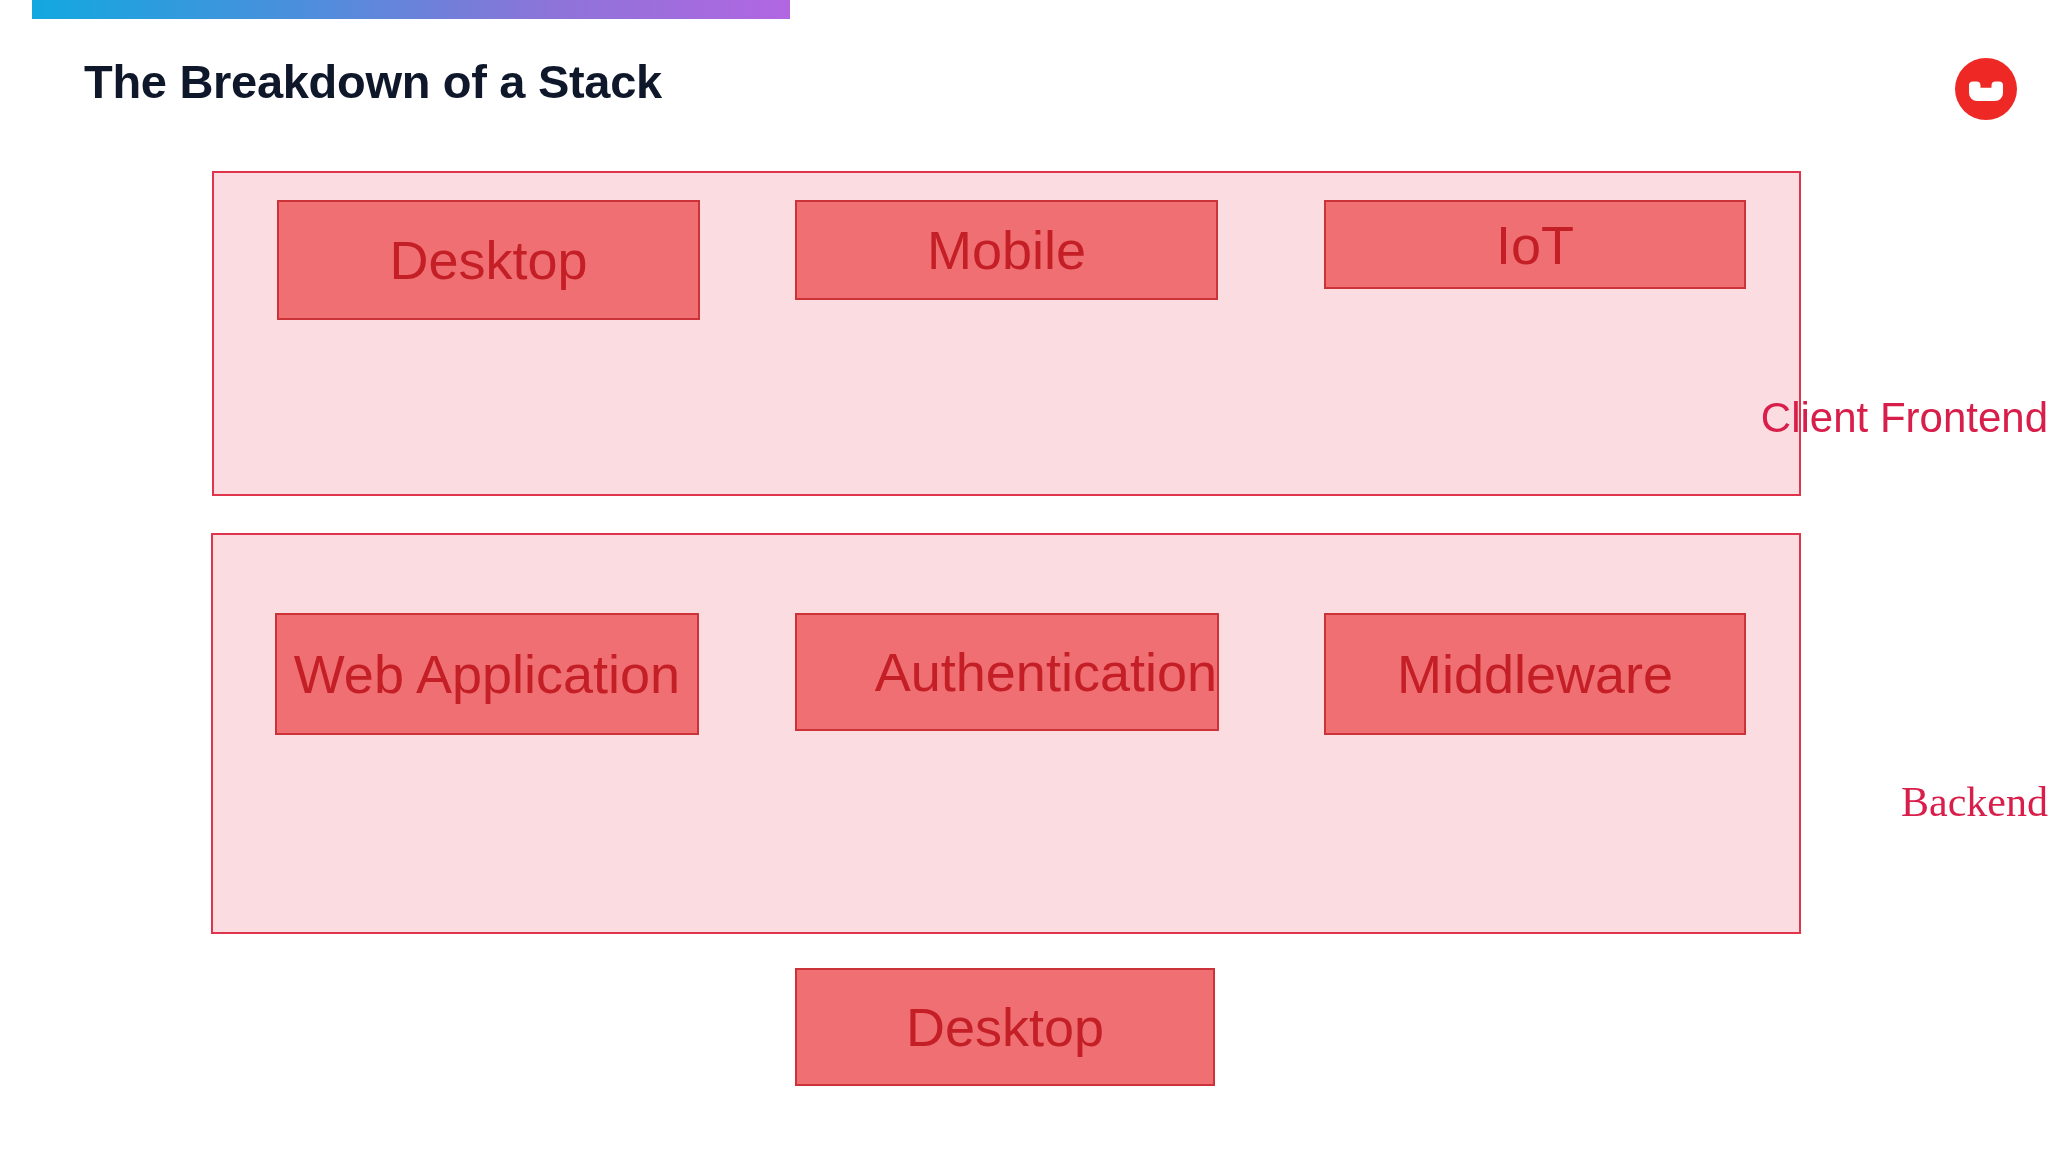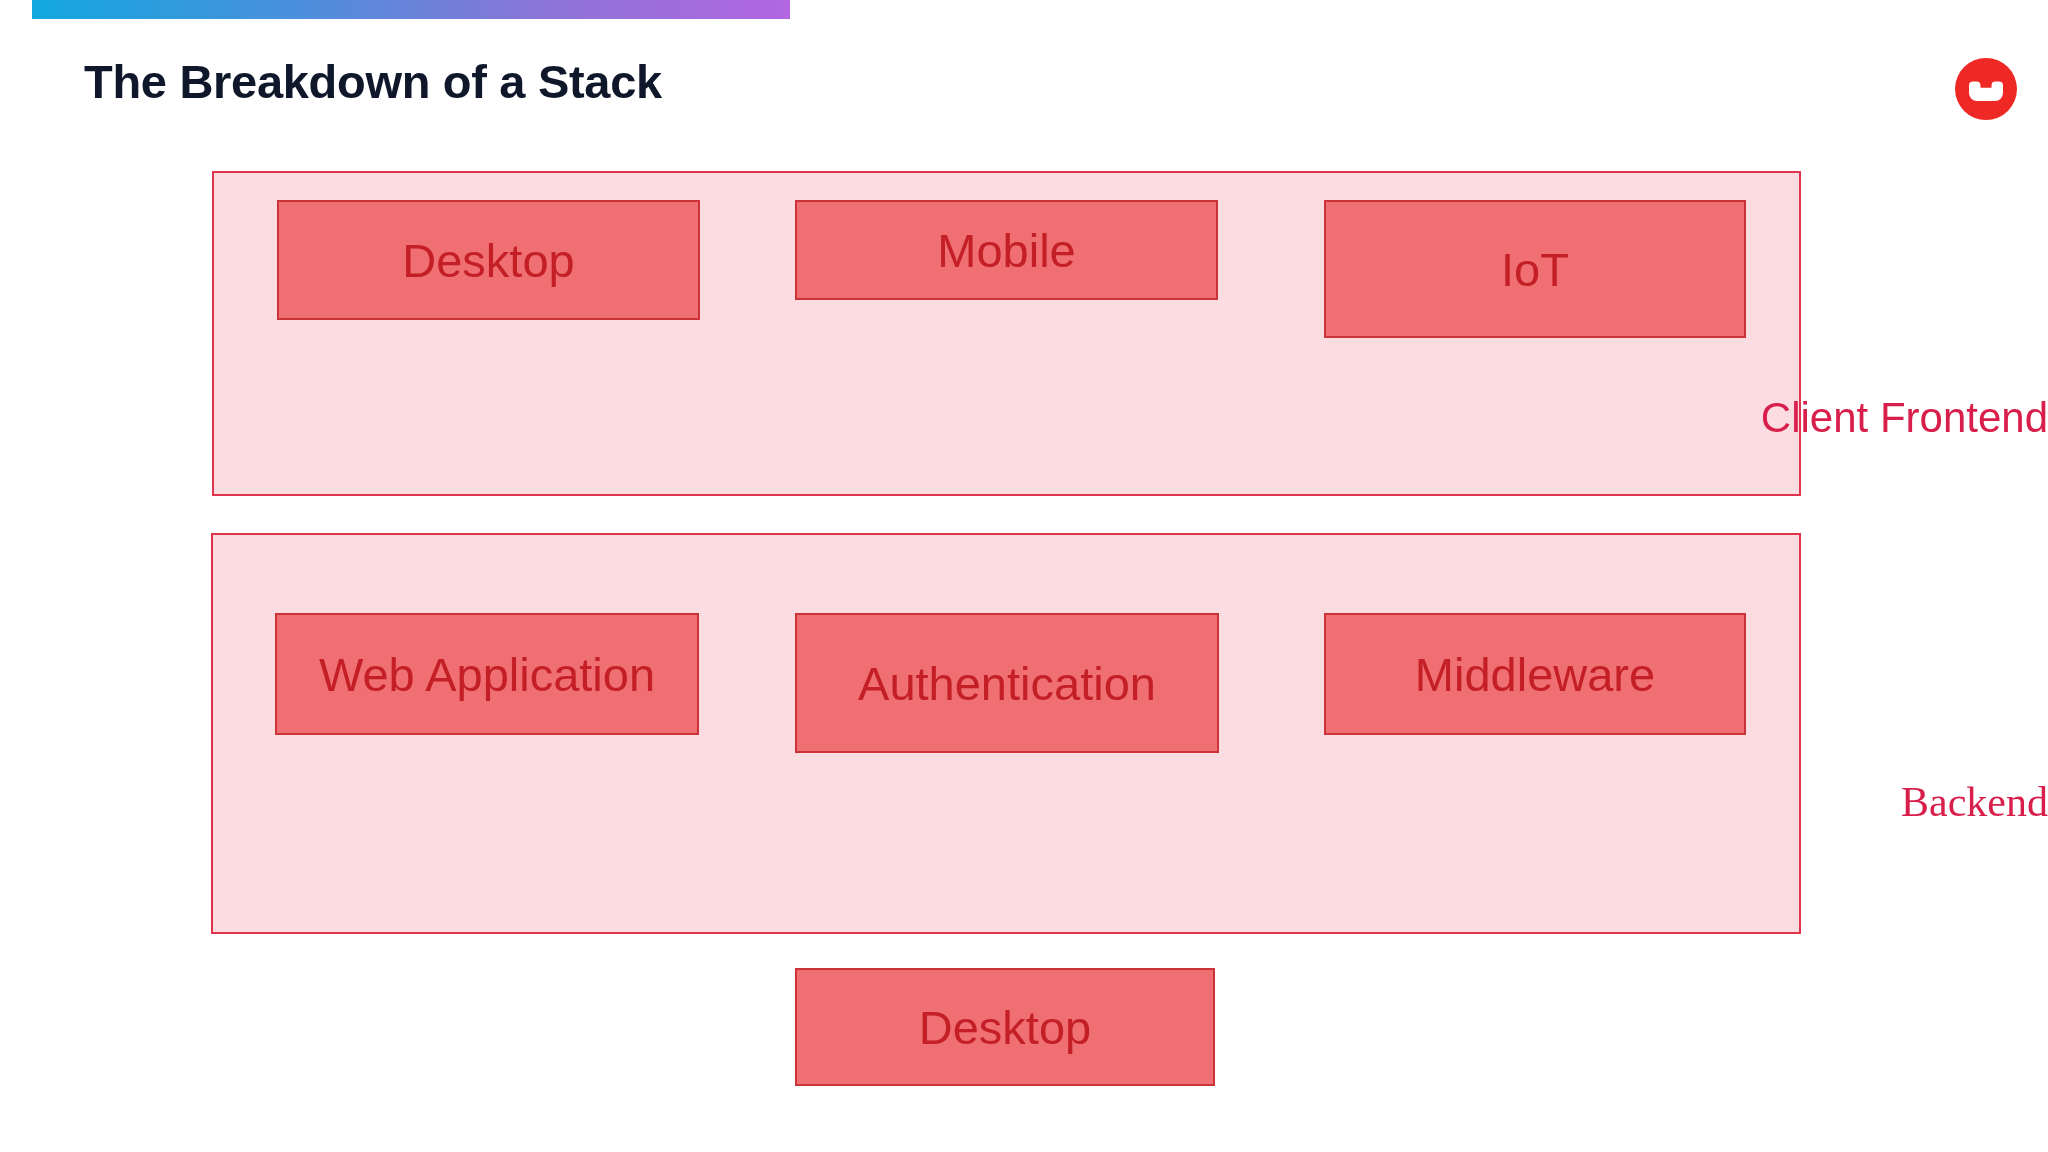--- a/index.html
+++ b/index.html
@@ -84,34 +84,34 @@
   .comp-box {
     position: absolute;
     background: #EF6F72;
     border: 2px solid #CB3338;
     box-sizing: border-box;
     display: flex;
     align-items: center;
     justify-content: center;
   }
   .comp-label {
-    font-size: 47px;
+    font-size: 54px;
     color: #C41F26;
     white-space: nowrap;
     line-height: 1;
   }
 
   
   .box-desktop  { left: 277px;  top: 200px; width: 423px; height: 120px; }
   .box-mobile   { left: 795px;  top: 200px; width: 423px; height: 100px; }
-  .box-iot      { left: 1324px; top: 200px; width: 422px; height: 138px; align-items: center; }
+  .box-iot      { left: 1324px; top: 200px; width: 422px; height: 89px; align-items: center; }
 
   
   .box-webapp   { left: 275px;  top: 613px; width: 424px; height: 122px; }
-  .box-auth     { left: 795px;  top: 613px; width: 424px; height: 140px; }
+  .box-auth     { left: 795px;  top: 613px; width: 424px; height: 118px; justify-content: flex-end; }
   .box-middle   { left: 1324px; top: 613px; width: 422px; height: 122px; }
 
   
   .box-database { left: 795px;  top: 968px; width: 420px; height: 118px; }
 </style>
 </head>
 <body>
 
 <div class="accent-bar"></div>
 

